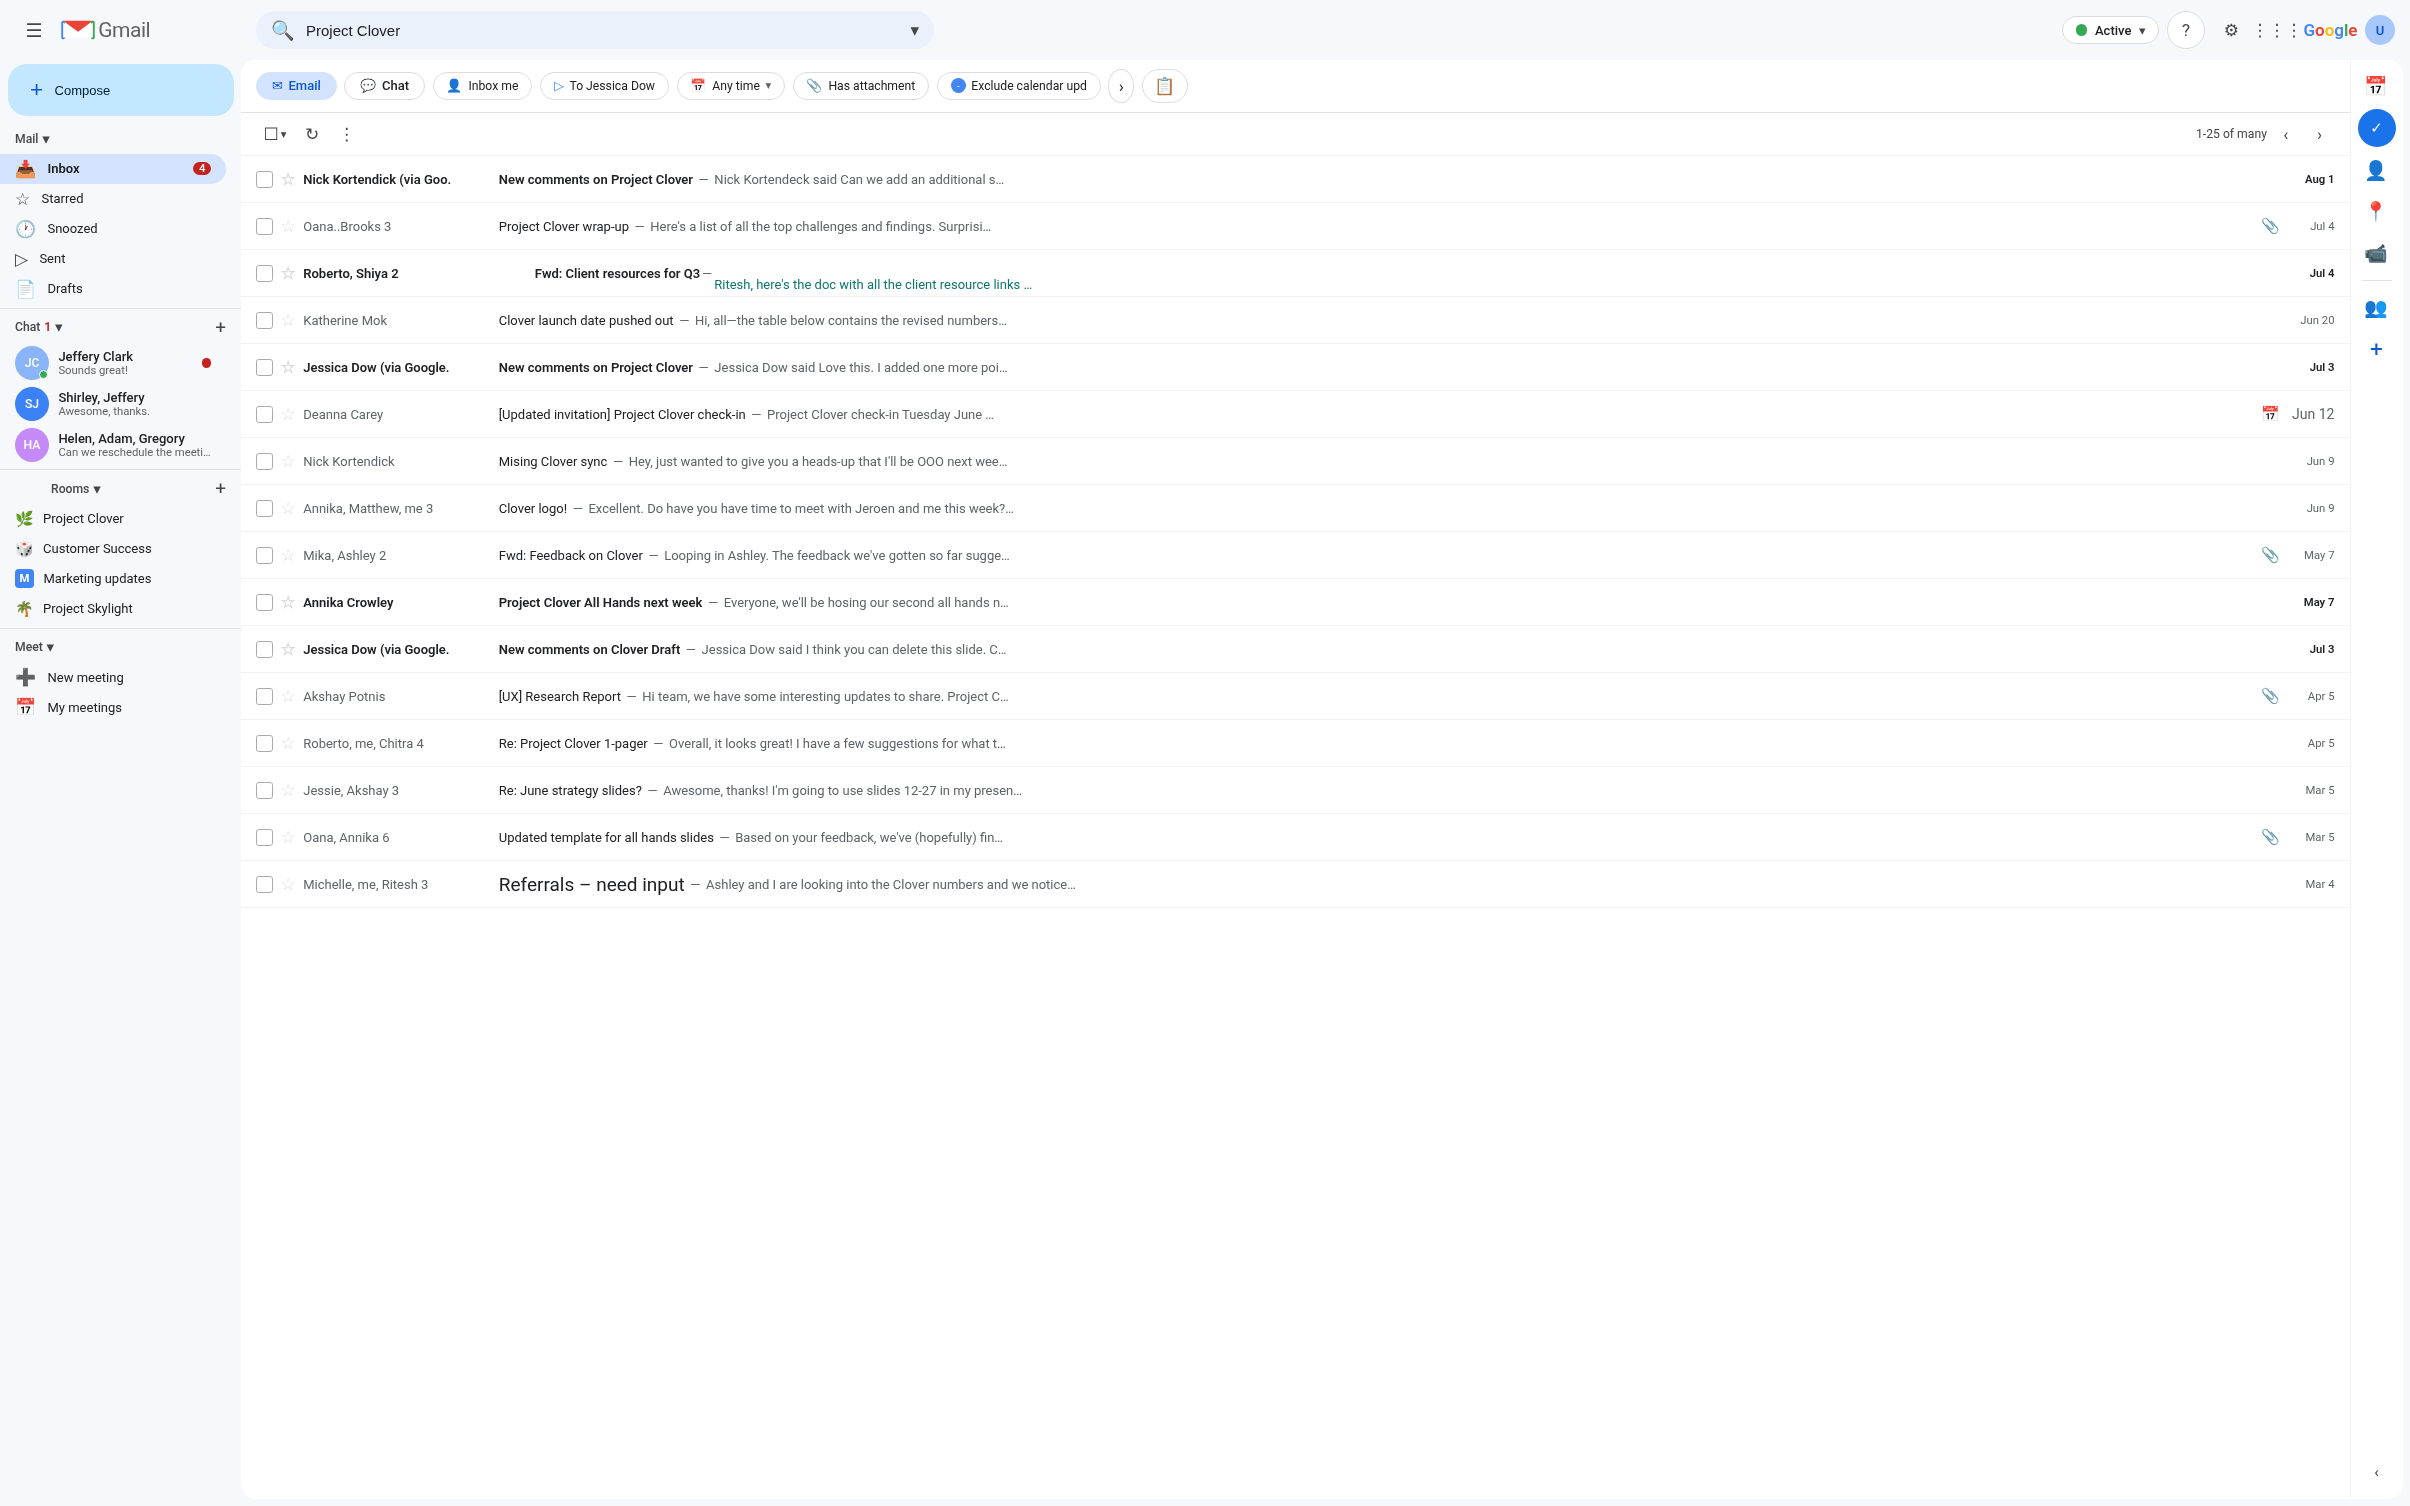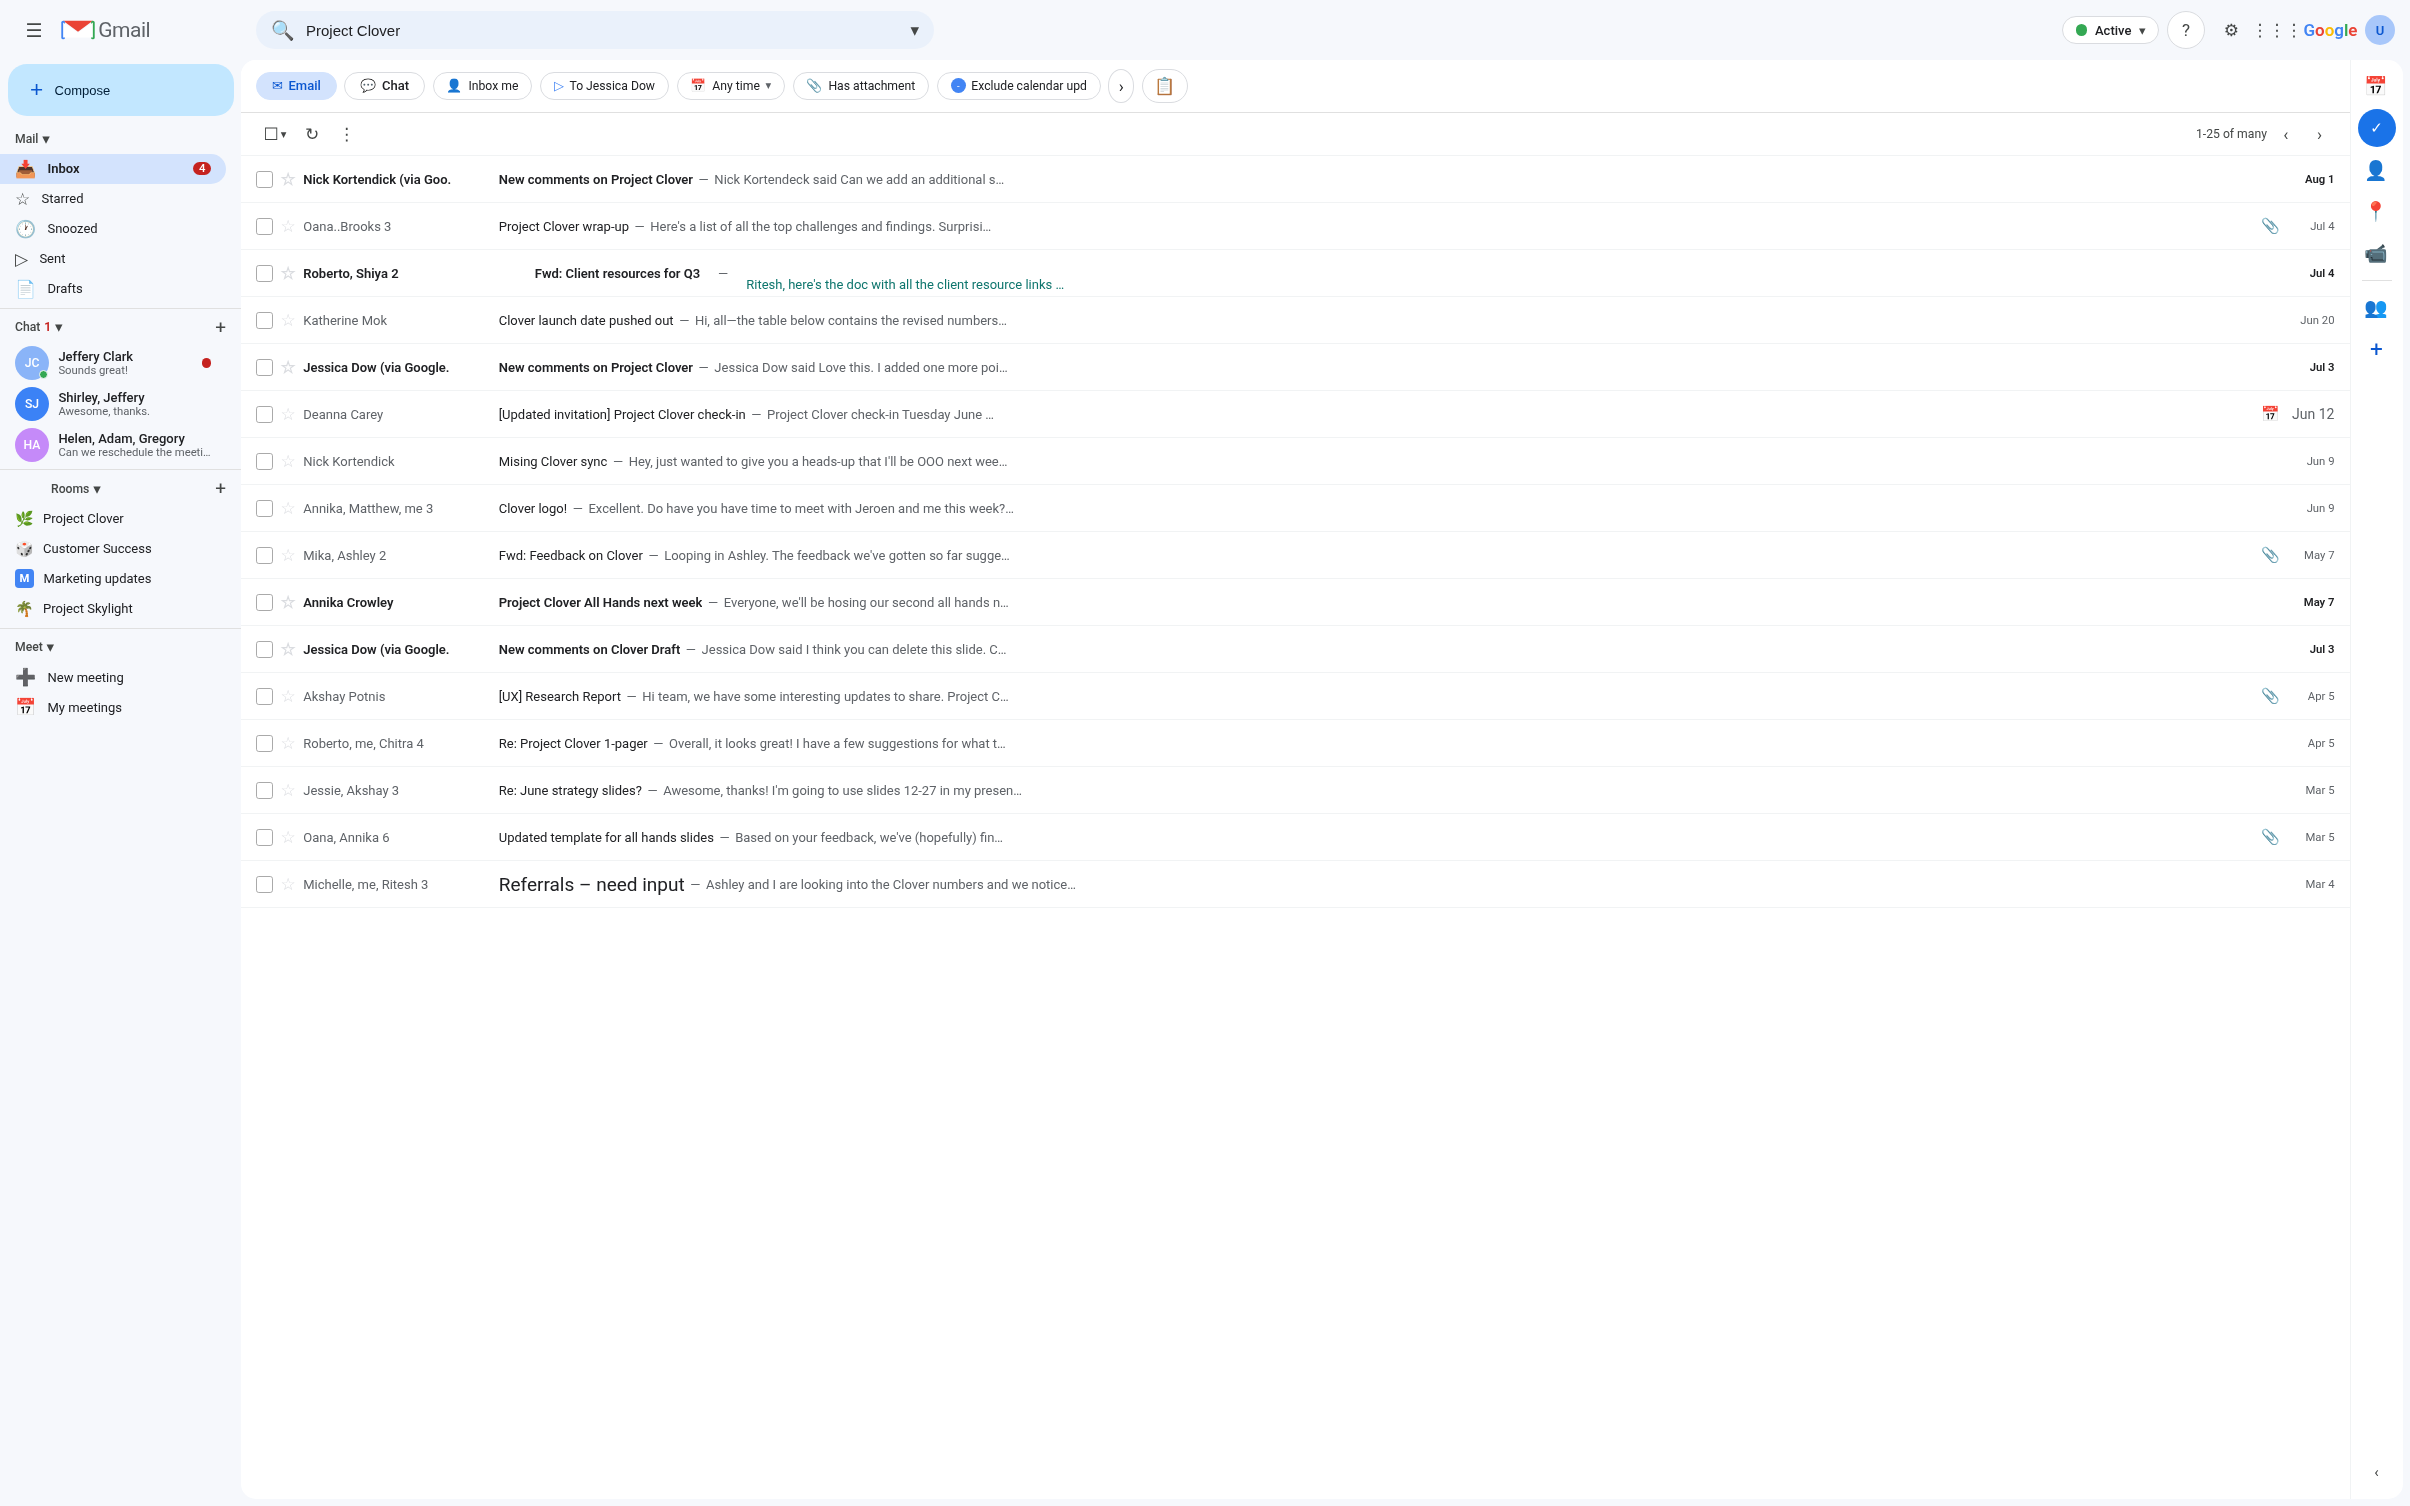--- a/index.html
+++ b/index.html
@@ -263,21 +263,21 @@
     <div style="display:flex; align-items:center; gap:3.8px; flex-shrink:0;">
 
       <span style="font-size:15px; color:#5f6368;">📎</span>
     </div>
     <div style="font-size:11.3px; color:#5f6368; min-width:47px; text-align:right; font-weight:400; flex-shrink:0;">Jul 4</div>
   </div>
           <div style="display: flex; align-items: center; padding: 0px 15px; height: 47px; border-bottom: 0.9px solid rgb(241, 243, 244); cursor: pointer; gap: 7.5px; background: white; font-weight: 600;">
     <div style="width:17px; height:17px; border:1.9px solid #aaa; border-radius:2.8px; flex-shrink:0; cursor:pointer;"></div>
     <div style="font-size:17px; color:#dadce0; cursor:pointer; flex-shrink:0;">☆</div>
     <div style="width:188px; min-width:188px; font-size:13px; overflow:hidden; text-overflow:ellipsis; white-space:nowrap; font-weight:600;">Roberto, Shiya 2</div>
-    <div style="flex:1; display:flex; align-items:center; gap:18px; overflow:hidden;padding-left:36px;">
+    <div style="flex:1; display:flex; align-items:center; gap:2px; overflow:hidden;padding-left:36px;">
       <span style="font-size:13px; overflow:hidden; text-overflow:ellipsis; white-space:nowrap; flex-shrink:0; max-width:282px; font-weight:600;">Fwd: Client resources for Q3</span>
       <span style="color:#5f6368; font-weight:400; flex-shrink:0;">—</span>
       <span style="font-size:13px; color:#0f766e; overflow:hidden; text-overflow:ellipsis; white-space:nowrap; font-weight:400;margin-top:22px;">Ritesh, here's the doc with all the client resource links …</span>
     </div>
     <div style="display:flex; align-items:center; gap:3.8px; flex-shrink:0;">
       
       
     </div>
     <div style="font-size:11.3px; color:#202124; min-width:47px; text-align:right; font-weight:600; flex-shrink:0;">Jul 4</div>
   </div>

